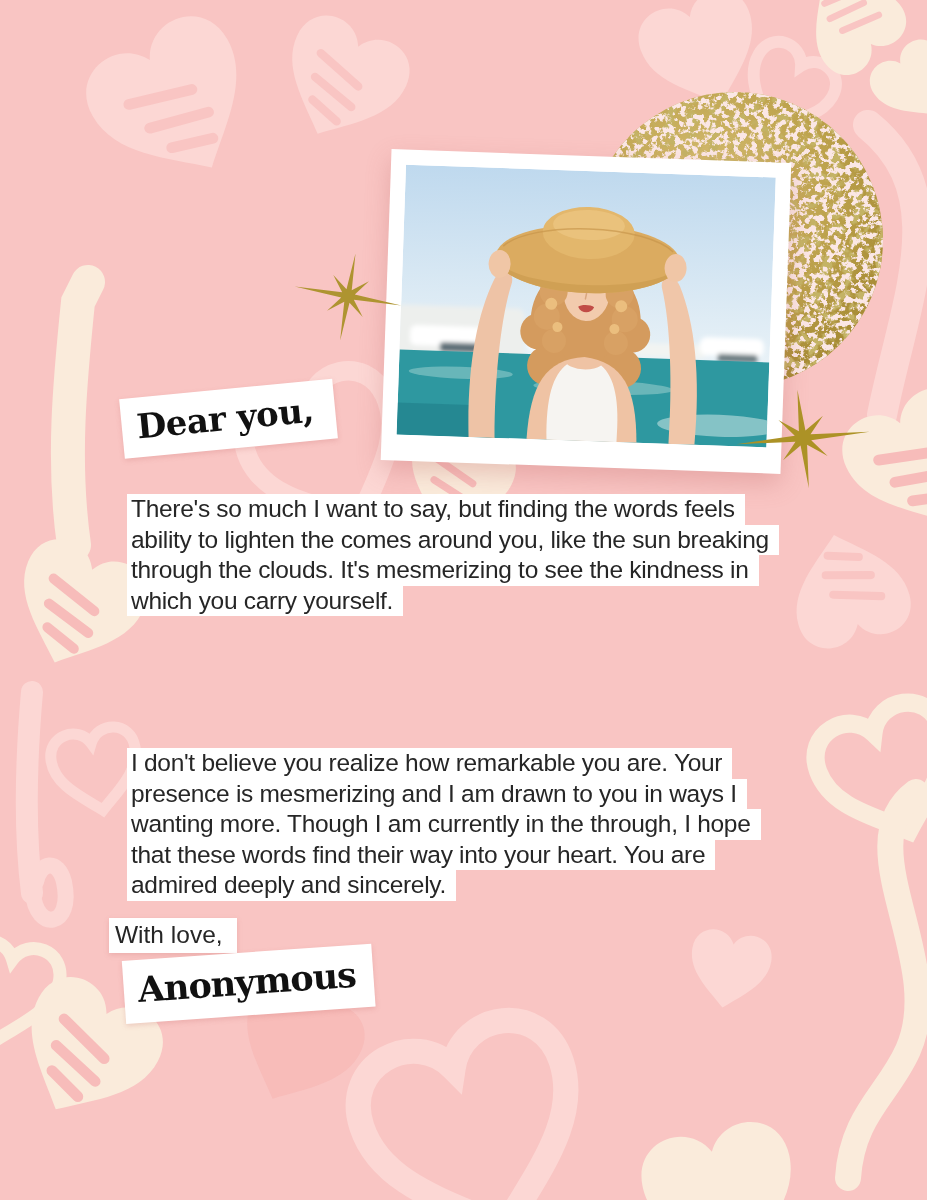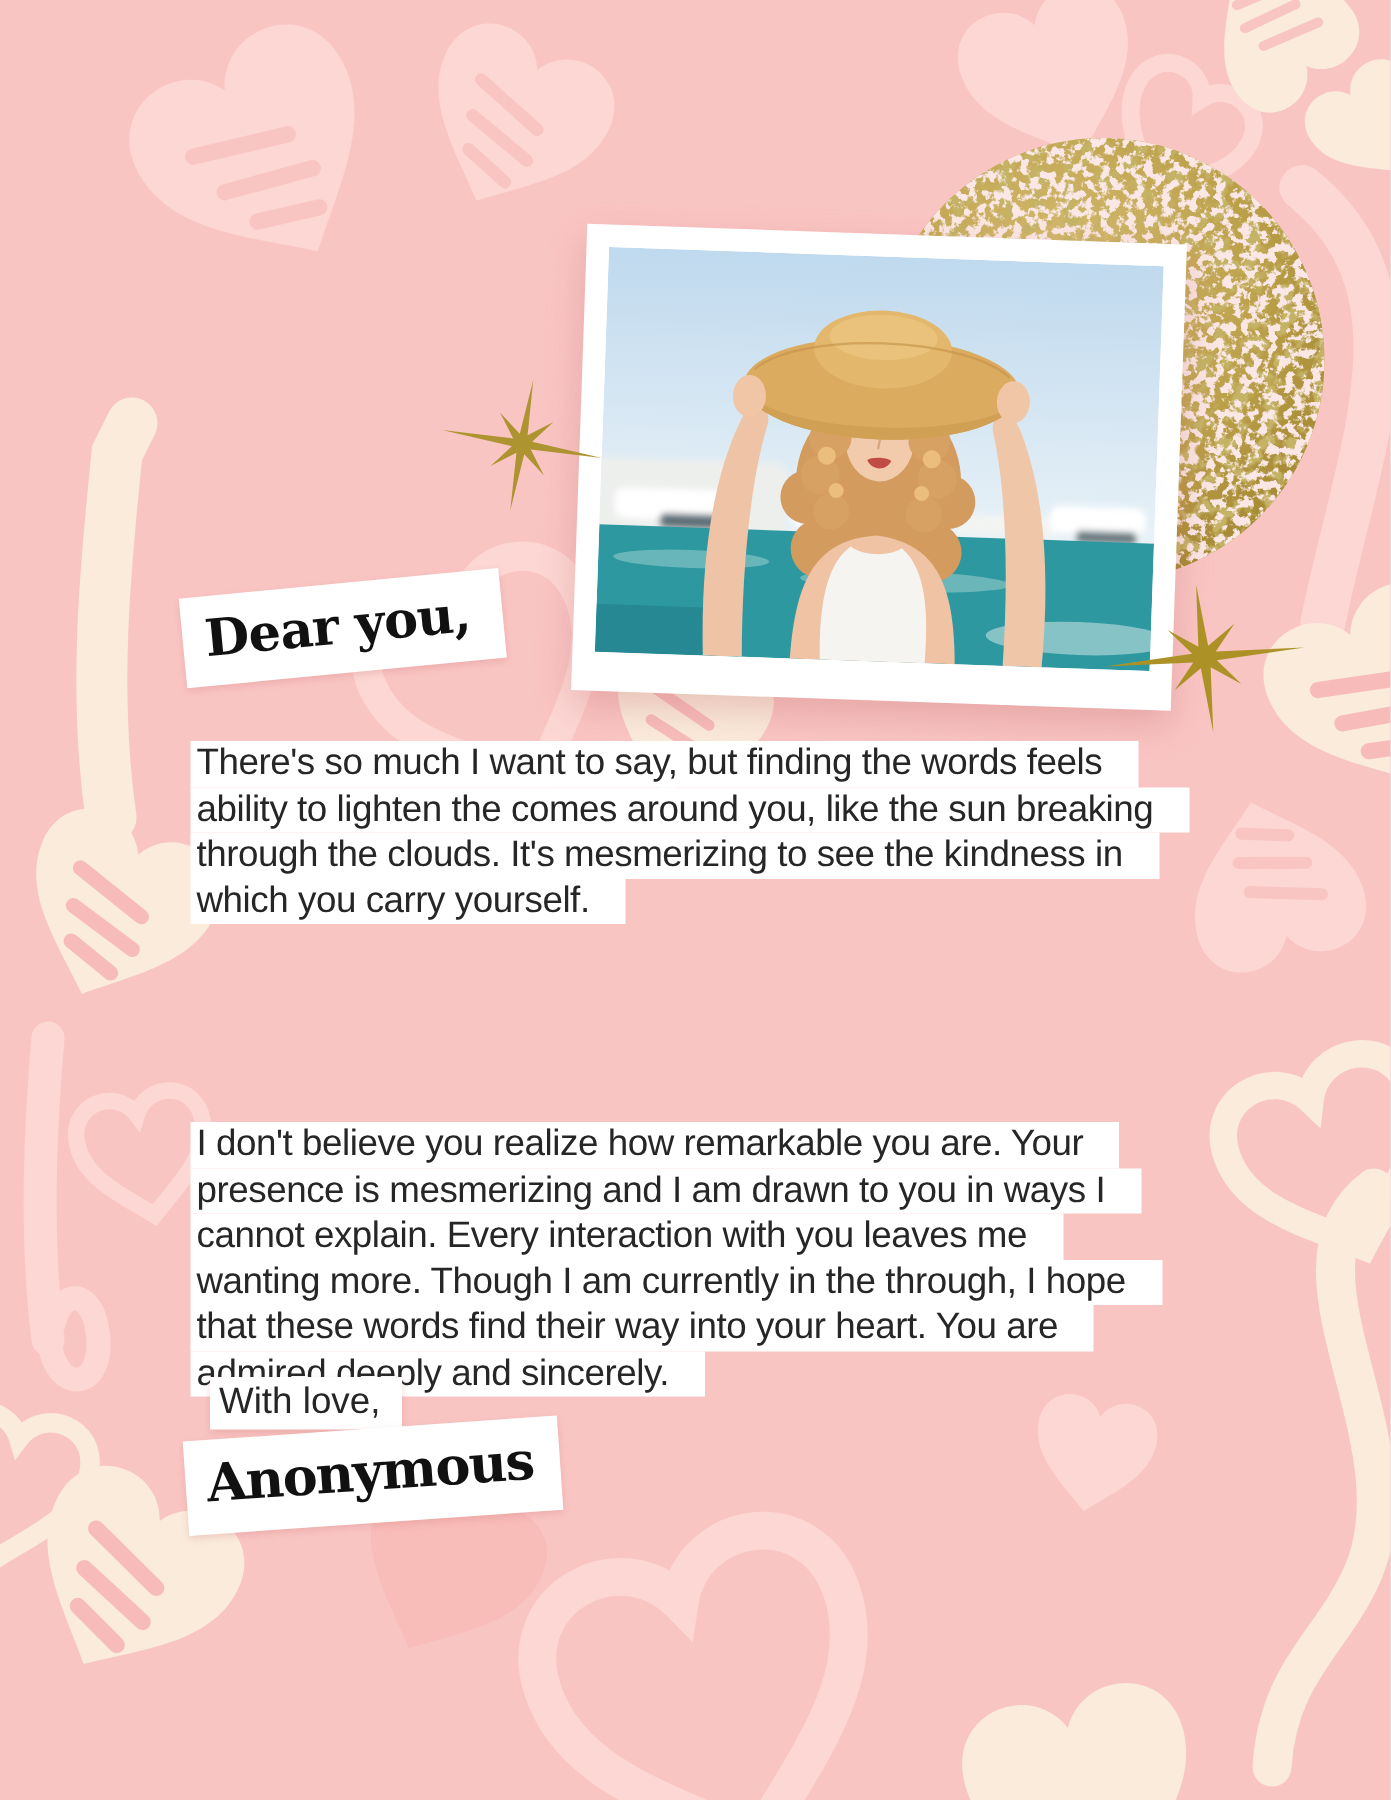--- a/index.html
+++ b/index.html
@@ -28,26 +28,26 @@
     position:absolute;left:122px;top:399px;z-index:5;
     display:inline-block;padding:9px 22px 11px 15px;
     transform:rotate(-5.5deg);transform-origin:left center;
     font-family:"DejaVu Serif", serif;font-weight:bold;
     font-size:34px;letter-spacing:-0.5px;white-space:nowrap;
   }
   .para{position:absolute;left:127px;z-index:5;}
   .para .line{
     width:max-content;background:#ffffff;color:#262626;
     font-size:24.5px;line-height:30.5px;letter-spacing:-0.3px;
-    padding:0 24px 0 4px;white-space:nowrap;
+    padding:0 10px 0 4px;white-space:nowrap;
   }
   .para.p1{top:494px;}
   .para.p2{top:748px;}
   .closing-strip{
-    position:absolute;left:140px;top:918px;z-index:5;
+    position:absolute;left:109px;top:918px;z-index:5;
     width:max-content;background:#fff;color:#262626;
     font-size:24.5px;line-height:34px;padding:0 14px 1px 6px;
     box-shadow:0 2px 5px rgba(201,106,106,.25);white-space:nowrap;
   }
   .signature-strip{
     position:absolute;left:124px;top:961px;z-index:5;
     display:inline-block;padding:9px 18px 13px 14px;
     transform:rotate(-4deg);transform-origin:left center;
     font-family:"DejaVu Serif", serif;font-weight:bold;
     font-size:35px;letter-spacing:-1px;white-space:nowrap;
@@ -230,21 +230,20 @@
   <div class="para p1">
     <div class="line">There's so much I want to say, but finding the words feels</div>
     <div class="line">ability to lighten the comes around you, like the sun breaking</div>
     <div class="line">through the clouds. It's mesmerizing to see the kindness in</div>
     <div class="line">which you carry yourself.</div>
   </div>
 
   <div class="para p2">
     <div class="line">I don't believe you realize how remarkable you are. Your</div>
     <div class="line">presence is mesmerizing and I am drawn to you in ways I</div>
-    <div class="line">cannot explain. Every interaction with you leaves me</div>
     <div class="line">wanting more. Though I am currently in the through, I hope</div>
     <div class="line">that these words find their way into your heart. You are</div>
     <div class="line">admired deeply and sincerely.</div>
   </div>
 
   <div class="closing-strip">With love,</div>
 
   <div class="strip signature-strip">Anonymous</div>
 
 </div>

